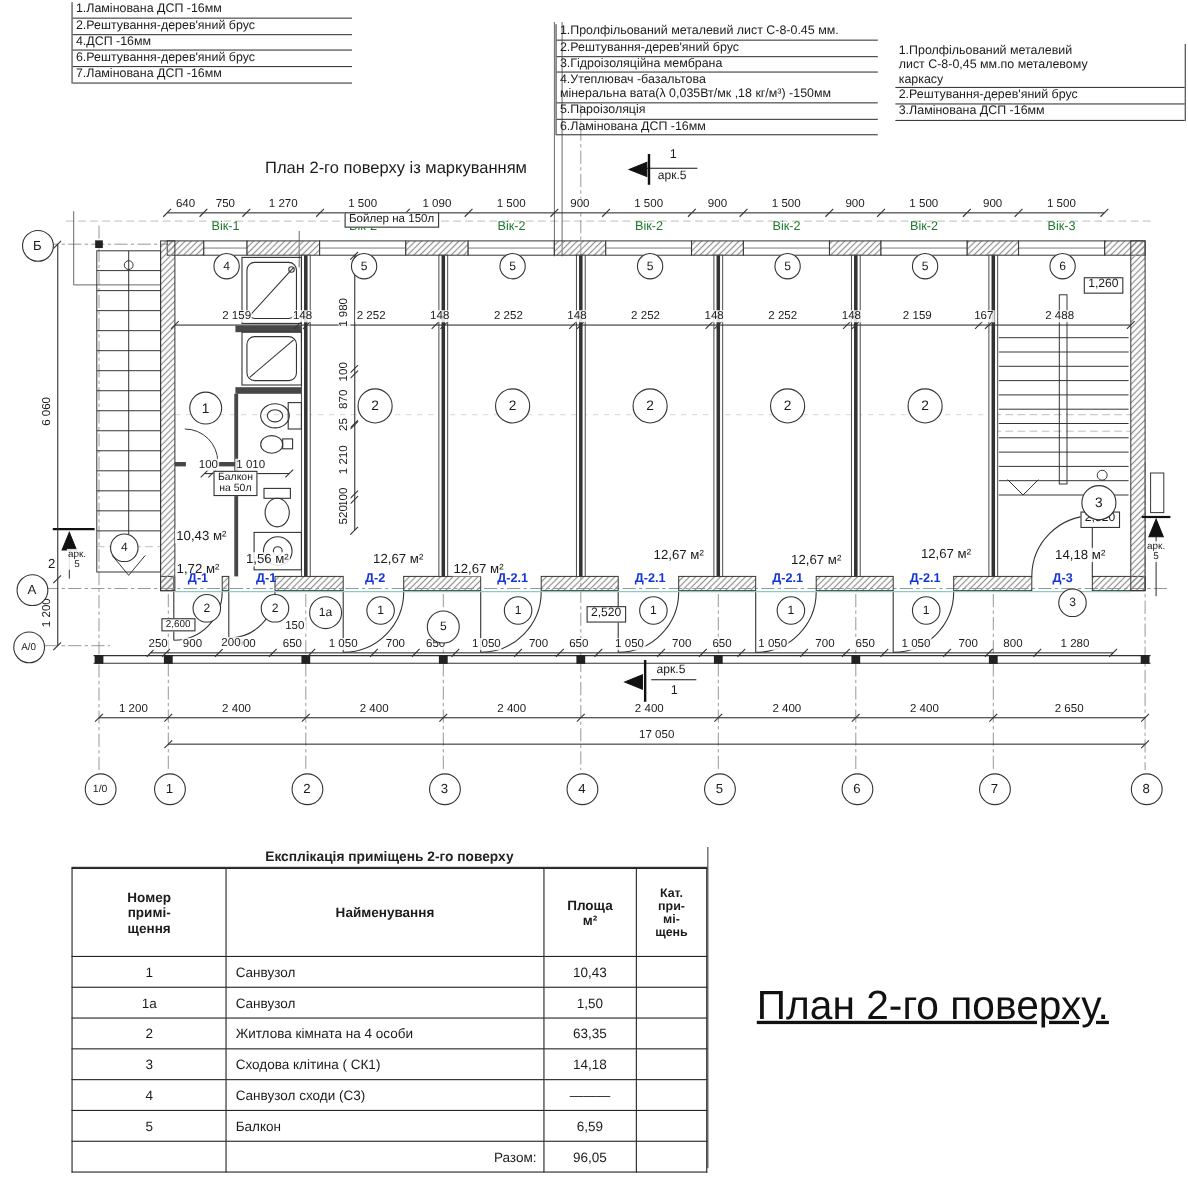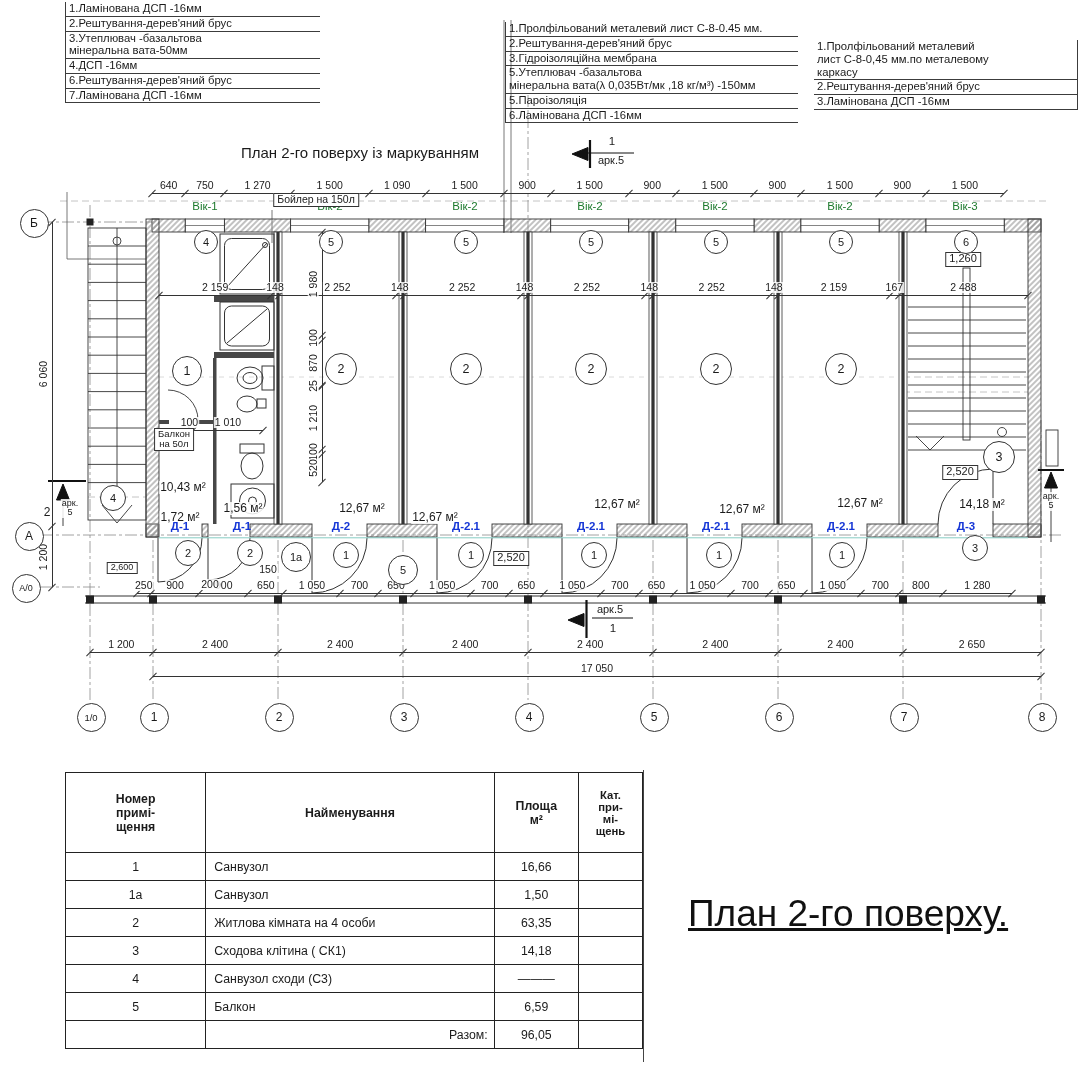--- a/index.html
+++ b/index.html
@@ -6,21 +6,21 @@
   #canvas{position:relative;width:1080px;height:1080px;background:#fff;overflow:hidden;
           font-family:"Liberation Sans","DejaVu Sans",sans-serif;color:#222;}
   svg{position:absolute;left:0;top:0;z-index:1;}
   .notes{position:absolute;z-index:4;font-size:11.3px;line-height:1.13;color:#1b1b1b;}
   .ni{border-bottom:1px solid #3c3c3c;white-space:pre-line;padding:0 2px 1px 3px;}
   .plan-title{position:absolute;z-index:4;font-size:15px;color:#1b1b1b;transform:translateX(-50%);white-space:nowrap;}
   .lbl{position:absolute;z-index:5;font-size:10.5px;line-height:1.05;color:#1b1b1b;
        transform:translate(-50%,0);background:rgba(255,255,255,.85);padding:0 1px;white-space:pre-line;text-align:center;}
   .vlbl{position:absolute;z-index:5;font-size:10.5px;line-height:1;color:#1b1b1b;background:rgba(255,255,255,.8);
         transform:translate(-50%,-50%) rotate(-90deg);white-space:nowrap;}
-  .boxed{border:1px solid #333;background:#fff;padding:0 3px 1px 3px;}
+  .boxed{border:1px solid #333;background:#fff;padding:0 3px 1px 3px;margin-left:40px;}
   .dline{position:absolute;z-index:3;background:#333;}
   .tick{position:absolute;z-index:3;width:10px;height:1.1px;background:#333;transform:rotate(-45deg);}
   .circ{position:absolute;z-index:6;border:1.1px solid #333;border-radius:50%;background:#fff;
         display:flex;align-items:center;justify-content:center;color:#1b1b1b;}
   .wlbl{position:absolute;z-index:5;font-size:11.5px;color:#1e7a2e;transform:translateX(-50%);white-space:nowrap;}
   .dlbl{position:absolute;z-index:6;font-size:11.5px;font-weight:bold;color:#1536d6;transform:translateX(-50%);white-space:nowrap;}
   .mknote{position:absolute;z-index:5;font-size:11px;line-height:1.18;white-space:pre-line;}
   .bigtitle{position:absolute;z-index:5;font-size:37px;color:#111;text-decoration:underline;white-space:nowrap;}
   .tblwrap{position:absolute;z-index:5;}
   .tbl-title{font-size:12.5px;font-weight:bold;text-align:center;border-bottom:1.4px solid #222;padding-bottom:2px;}
@@ -245,49 +245,48 @@
       <polygon points="1051,472 1044.5,488 1057.5,488"></polygon>
       <line x1="1038" y1="470" x2="1064" y2="470" stroke-width="2"></line>
       <line x1="1051" y1="488" x2="1051" y2="542" stroke-width="0.8"></line>
     </g>
     <rect x="1046" y="430" width="12" height="36" stroke="#333" fill="#fff" stroke-width="0.9"></rect>
   </svg>
 
   <div class="notes" style="left:65px;top:2px;width:254px;border-left:1px solid #3c3c3c;">
     <div class="ni">1.Ламінована ДСП -16мм</div>
     <div class="ni">2.Рештування-дерев'яний брус</div>
-    <div class="ni">3.Утеплювач -базальтова
-мінеральна вата-50мм</div>
     <div class="ni">4.ДСП -16мм</div>
     <div class="ni">6.Рештування-дерев'яний брус</div>
     <div class="ni">7.Ламінована ДСП -16мм</div>
   </div>
   <div class="notes" style="left:505px;top:22px;width:292px;border-left:1px solid #3c3c3c;">
     <div class="ni">1.Пролфільований металевий лист С-8-0.45 мм.</div>
     <div class="ni">2.Рештування-дерев'яний брус</div>
     <div class="ni">3.Гідроізоляційна мембрана</div>
-    <div class="ni">5.Утеплювач -базальтова
+    <div class="ni">4.Утеплювач -базальтова
 мінеральна вата(λ 0,035Вт/мк ,18 кг/м³) -150мм</div>
     <div class="ni">5.Пароізоляція</div>
     <div class="ni">6.Ламінована ДСП -16мм</div>
   </div>
   <div class="notes" style="left:814px;top:40px;width:263px;border-right:1px solid #3c3c3c;">
     <div class="ni">1.Пролфільований металевий
 лист С-8-0,45 мм.по металевому
 каркасу</div>
     <div class="ni">2.Рештування-дерев'яний брус</div>
     <div class="ni">3.Ламінована ДСП -16мм</div>
   </div>
 
   <div class="plan-title" style="left:360px;top:144px;">План 2-го поверху із маркуванням</div>
 
 
   <div class="bigtitle" style="left:688px;top:893px;">План 2-го поверху.</div>
 
   <div class="tblwrap" style="left:65px;top:772px;width:578px;">
+    <div class="tbl-title">Експлікація приміщень 2-го поверху</div>
     <table>
       <colgroup>
           <col style="width:140px">
           <col style="width:288px">
           <col style="width:84px">
           <col style="width:64px">
         </colgroup>
       <thead>
         <tr style="height:80px;">
           <th class="cc">Номер
@@ -299,21 +298,21 @@
           <th class="cc" style="font-size:11.3px;">Кат.
 при-
 мі-
 щень</th>
         </tr>
       </thead>
       <tbody id="tbl-body">
           <tr>
             <td class="cc">1</td>
             <td class="nm">Санвузол</td>
-            <td class="cc">16,66</td>
+            <td class="cc">10,43</td>
             <td class="cc"></td>
           </tr>
           <tr>
             <td class="cc">1а</td>
             <td class="nm">Санвузол</td>
             <td class="cc">1,50</td>
             <td class="cc"></td>
           </tr>
           <tr>
             <td class="cc">2</td>

